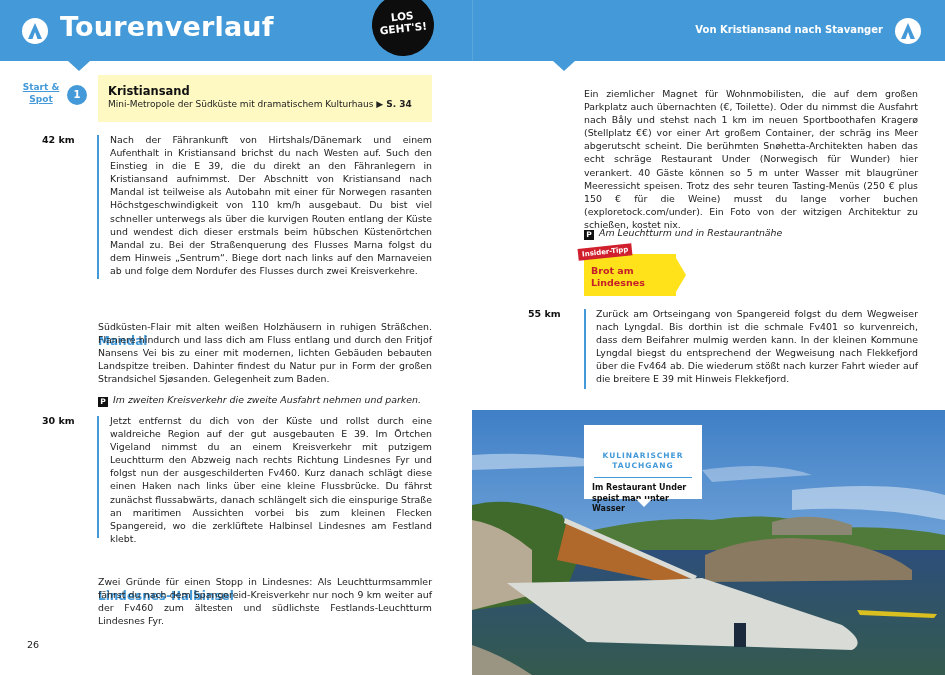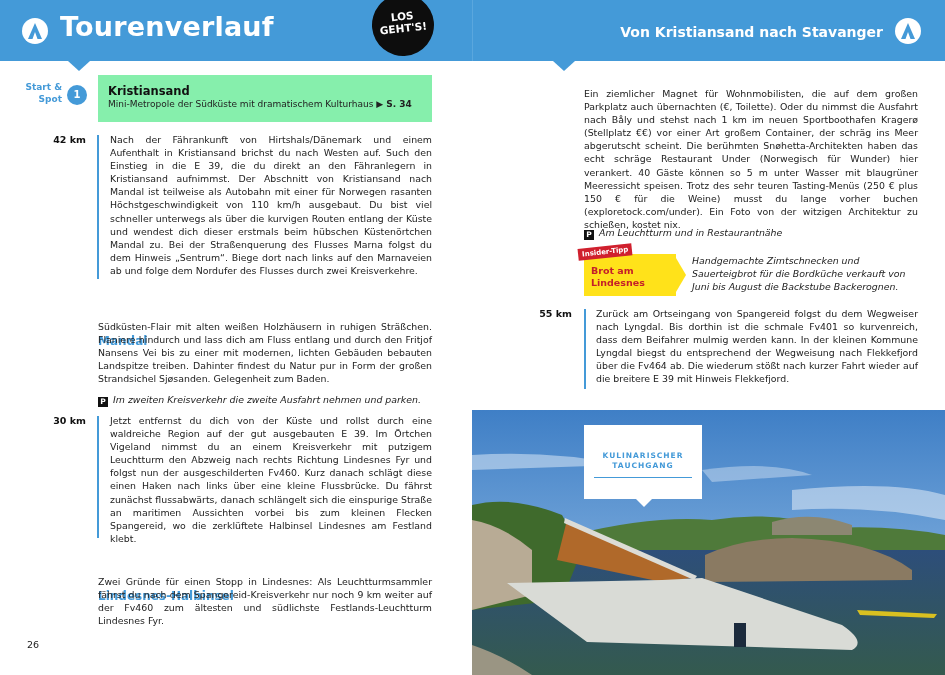--- a/index.html
+++ b/index.html
@@ -9,37 +9,37 @@
   .spread { position: relative; width: 945px; height: 533px; padding-left: 16px; }
 
   
   .header { position: absolute; left: 0; top: 0; width: 945px; height: 61px; background: #449ad8; }
   .header .seam { position: absolute; left: 472px; top: 0; width: 1px; height: 61px; background: #5aa7de; }
   .logo-a { position: absolute; width: 26px; height: 26px; border-radius: 50%; background: #fff; }
   .logo-a svg { position: absolute; left: 6px; top: 5px; }
   .logo-left { left: 22px; top: 18px; }
   .logo-right { left: 895px; top: 18px; }
   .title { position: absolute; left: 60px; top: 11px; font-family: "DejaVu Sans", sans-serif; font-weight: bold; font-size: 27px; color: #fff; letter-spacing: 0.2px; }
-  .route-title { position: absolute; right: 62px; top: 24px; font-weight: bold; font-size: 14px; color: #fff; }
+  .route-title { position: absolute; right: 62px; top: 24px; font-weight: bold; font-size: 10px; color: #fff; }
   .badge { position: absolute; left: 372px; top: -6px; width: 62px; height: 62px; border-radius: 50%; background: #0d0d0d; color: #fff; font-weight: bold; font-size: 10.5px; line-height: 12px; text-align: center; padding-top: 16px; transform: rotate(-6deg); }
   .badge span { display: block; }
 
   .notch { position: absolute; top: 61px; width: 0; height: 0; border-left: 11px solid transparent; border-right: 11px solid transparent; border-top: 10px solid #449ad8; }
   .notch-left { left: 68px; }
   .notch-right { left: 553px; }
 
   
-  .spot-label { position: absolute; left: 20px; top: 81px; width: 42px; text-align: right; font-weight: bold; font-size: 9px; line-height: 12px; color: #449ad8; }
+  .spot-label { position: absolute; left: 20px; top: 81px; width: 42px; text-align: center; font-weight: bold; font-size: 9px; line-height: 12px; color: #449ad8; text-decoration: underline; }
   .spot-num { position: absolute; left: 67px; top: 85px; width: 20px; height: 20px; border-radius: 50%; background: #449ad8; color: #fff; font-weight: bold; font-size: 10px; text-align: center; line-height: 20px; }
-  .spot-box { position: absolute; left: 98px; top: 75px; width: 334px; height: 47px; background: #86efac; padding: 9px 10px; }
+  .spot-box { position: absolute; left: 98px; top: 75px; width: 334px; height: 47px; background: #fef9c3; padding: 9px 10px; }
   .spot-box .name { font-weight: bold; font-size: 11.5px; color: #111; line-height: 14px; }
   .spot-box .sub { font-size: 9px; color: #222; line-height: 13px; }
   .spot-box .ref { font-weight: bold; }
 
-  .km { position: absolute; width: 44px; text-align: right; font-weight: bold; font-size: 9.5px; color: #111; }
+  .km { position: absolute; width: 44px; font-weight: bold; font-size: 9.5px; color: #111; }
   .vline { position: absolute; width: 1.5px; background: #449ad8; }
   .para { position: absolute; font-size: 9.4px; line-height: 13.1px; color: #222; text-align: justify; }
   .h2 { position: absolute; font-weight: bold; font-size: 12px; color: #449ad8; margin-top: 36px; }
   .parking { position: absolute; font-size: 9.4px; font-style: italic; color: #222; }
   .p-icon { display: inline-block; width: 10px; height: 10px; background: #111; color: #fff; font-size: 7.5px; font-weight: bold; font-style: normal; text-align: center; line-height: 10px; margin-right: 5px; vertical-align: -1px; }
   .page-num { position: absolute; left: 27px; top: 639px; font-size: 9.5px; color: #222; }
 
   
   .tip-box { position: absolute; left: 584px; top: 254px; width: 92px; height: 42px; background: #ffe21a; }
   .tip-arrow { position: absolute; left: 676px; top: 258px; width: 0; height: 0; border-top: 17px solid transparent; border-bottom: 17px solid transparent; border-left: 10px solid #ffe21a; }
@@ -120,21 +120,20 @@
     <span class="p-icon">P</span><span>Am Leuchtturm und in Restaurantnähe</span>
   </div>
 
   <div class="tip-box"></div>
   <div class="tip-arrow"></div>
   <div class="tip-tag">Insider-Tipp</div>
   <div class="tip-title">
     <div>Brot am</div>
     <div>Lindesnes</div>
   </div>
-  <div class="tip-text">Handgemachte Zimtschnecken und Sauerteigbrot für die Bordküche verkauft von Juni bis August die Backstube Backerognen.</div>
 
   <div class="km" style="left:528px; top:308px;">55 km</div>
   <div class="vline" style="left:584px; top:309px; height:80px;"></div>
   <div class="para" style="left:596px; top:307px; width:322px;">Zurück am Ortseingang von Spangereid folgst du dem Wegweiser nach Lyngdal. Bis dorthin ist die schmale Fv401 so kurvenreich, dass dem Beifahrer mulmig werden kann. In der kleinen Kommune Lyngdal biegst du entsprechend der Wegweisung nach Flekkefjord über die Fv464 ab. Die wiederum stößt nach kurzer Fahrt wieder auf die breitere E 39 mit Hinweis Flekkefjord.</div>
 
   <div class="photo">
     <svg width="473" height="265" viewBox="0 0 473 265">
       <defs>
         <linearGradient id="sky" x1="0" y1="0" x2="0" y2="1">
           <stop offset="0" stop-color="#3f7fc6"></stop>
@@ -169,16 +168,20 @@
 
       <path d="M0 235 Q30 245 60 265 L0 265 Z" fill="#9a9583"></path>
     </svg>
   </div>
   <div class="callout">
     <div class="c-title">
       <div>KULINARISCHER</div>
       <div>TAUCHGANG</div>
     </div>
     <div class="c-rule"></div>
+    <div class="c-text">
+      <div>Im Restaurant Under</div>
+      <div>speist man unter Wasser</div>
+    </div>
   </div>
   <div class="callout-arrow"></div>
 
 </div>
 
 </body></html>

